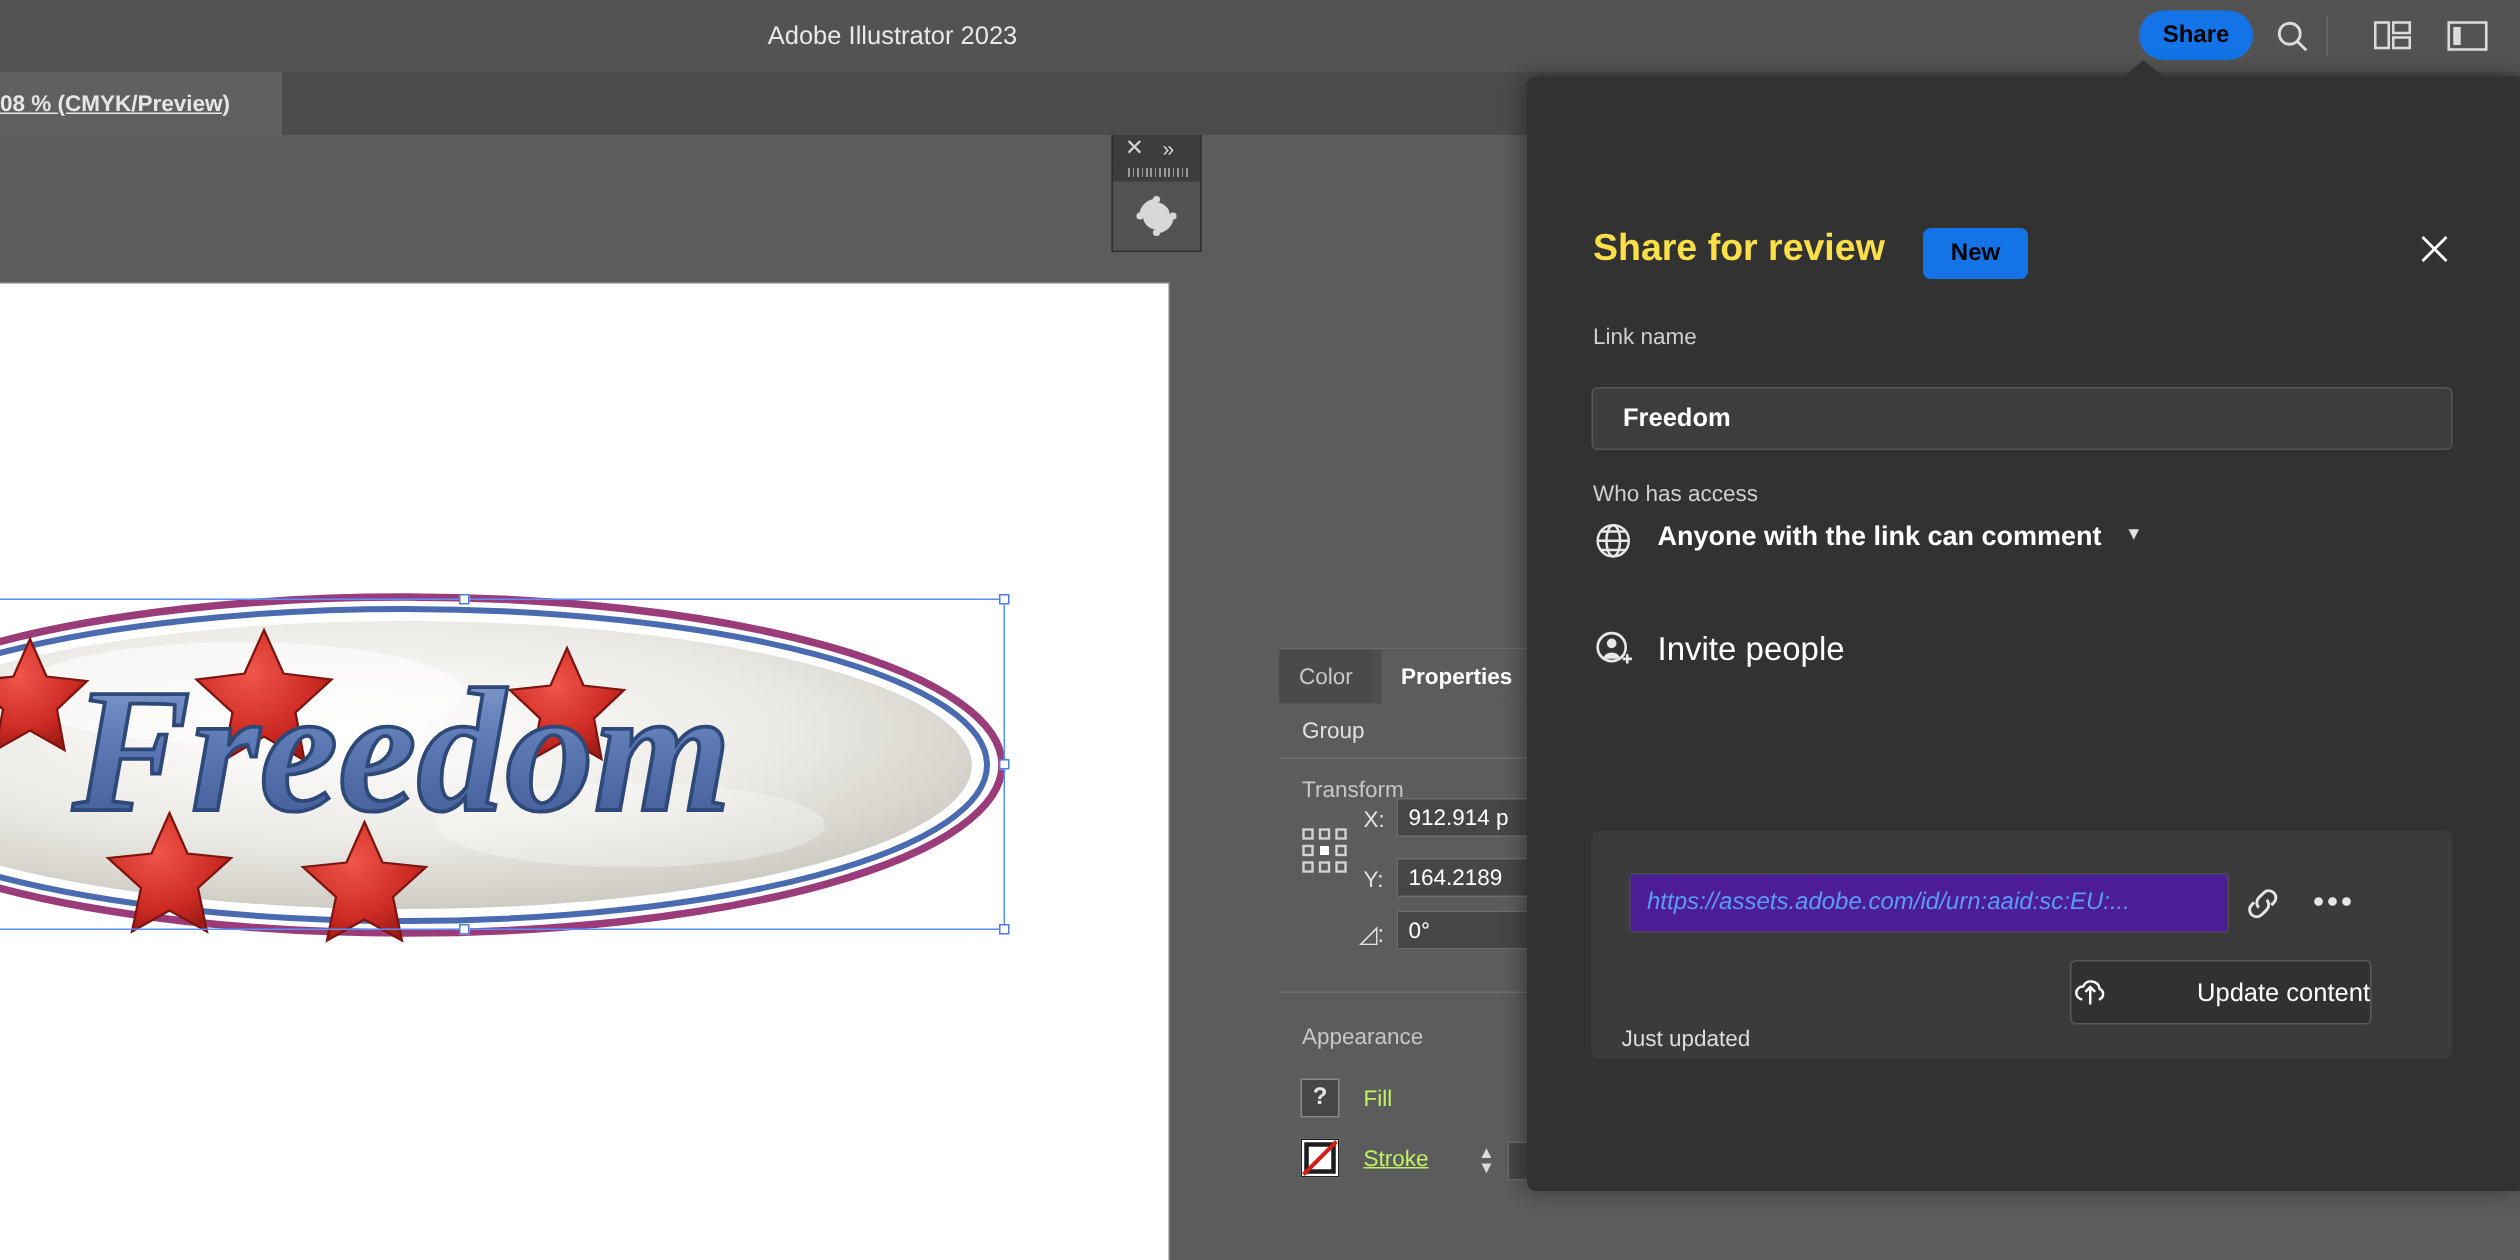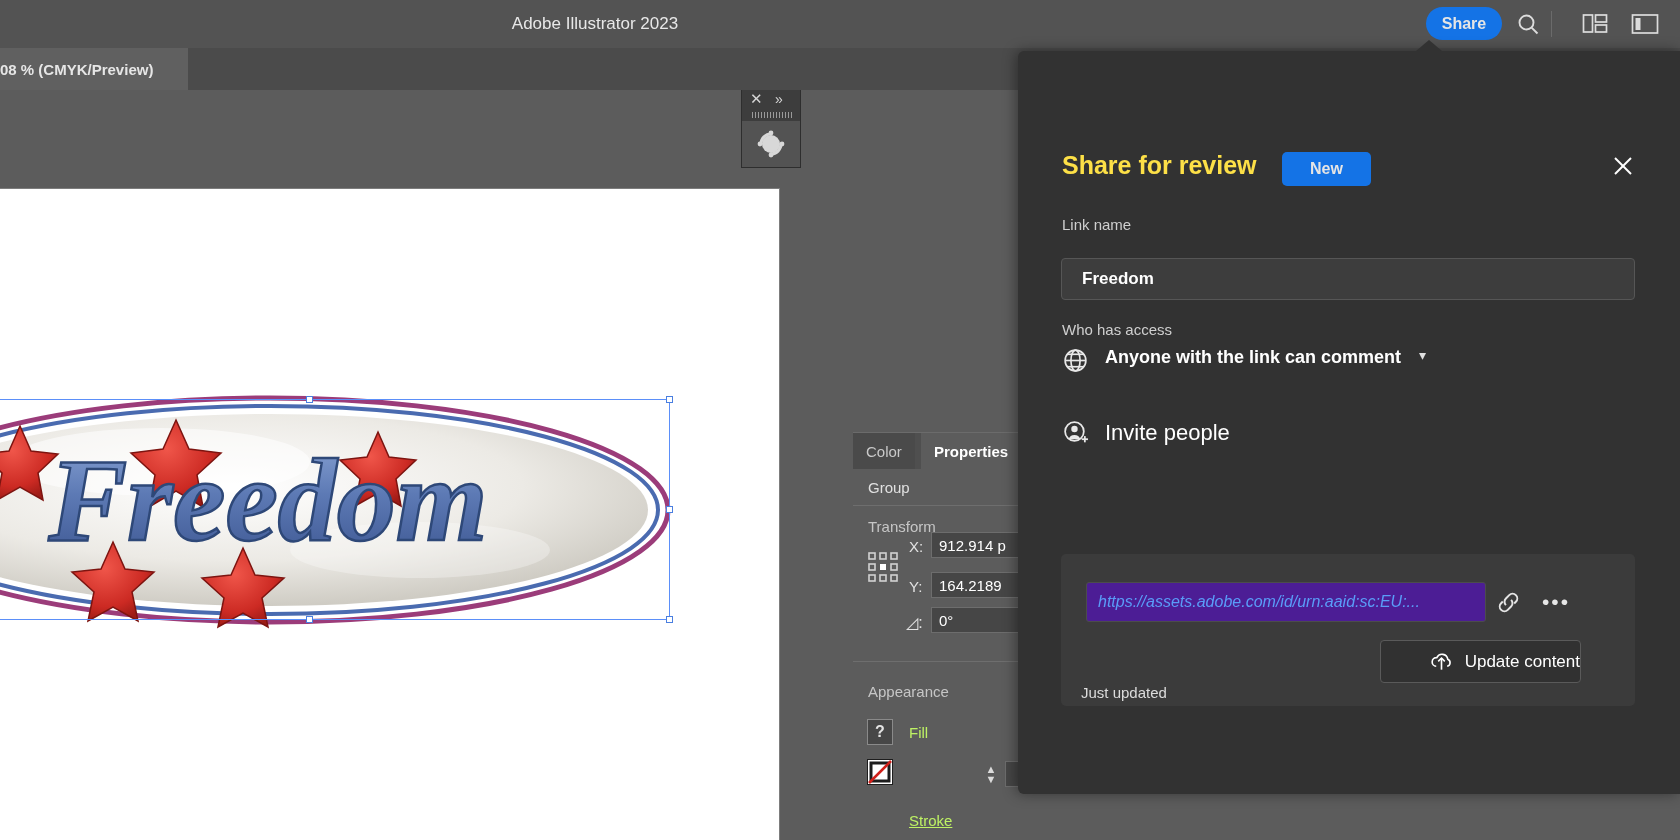--- a/index.html
+++ b/index.html
@@ -18,21 +18,21 @@
     background: #535353;
   }
   .title-text {
     position: absolute; left: 0; top: 0; width: 1190px; height: 48px;
     line-height: 48px; text-align: center;
     color: #e8e8e8; font-size: 17px;
   }
   .share-btn {
     position: absolute; left: 1426px; top: 7px; width: 76px; height: 33px;
     background: #1473e6; border-radius: 17px;
-    color: #e5e5e5; font-size: 16px; font-weight: bold;
+    color: #000000; font-size: 16px; font-weight: bold;
     display: flex; align-items: center; justify-content: center;
     cursor: pointer; border: none;
   }
   .tb-icon {
     position: absolute; top: 9px; width: 30px; height: 30px;
     display: flex; align-items: center; justify-content: center;
     cursor: pointer;
   }
   .tb-divider {
     position: absolute; top: 11px; width: 1px; height: 26px; background: #6b6b6b;
@@ -43,21 +43,21 @@
     position: absolute; left: 0; top: 48px; width: 1680px; height: 42px;
     background: #4b4b4b;
   }
   .doc-tab {
     position: absolute; left: -60px; top: 0; width: 248px; height: 42px;
     background: #606060;
     display: flex; align-items: center;
     color: #e6e6e6; font-size: 15px; font-weight: bold;
     padding-left: 0; box-sizing: border-box; cursor: pointer;
   }
-  .doc-tab span { margin-left: 60px; }
+  .doc-tab span { margin-left: 60px; text-decoration: underline; }
 
   
   .canvas-area {
     position: absolute; left: 0; top: 90px; width: 1680px; height: 750px;
     background: #5c5c5c;
   }
   .artboard {
     position: absolute; left: -120px; top: 98px; width: 898px; height: 652px;
     background: #ffffff; border: 1px solid #7d7d7d;
   }
@@ -155,24 +155,24 @@
     position: absolute; left: 1018px; top: 51px; width: 662px; height: 743px;
     background: #323232;
     border-radius: 6px 0 0 6px;
     box-shadow: -2px 0 14px rgba(0,0,0,0.4);
   }
   .sp-title {
     position: absolute; left: 44px; top: 100px;
     color: #fde047; font-size: 25px; font-weight: bold;
   }
   .sp-new {
-    position: absolute; left: 264px; top: 101px; width: 89px; height: 34px;
+    position: absolute; left: 264px; top: 101px; width: 70px; height: 34px;
     background: #1473e6; border-radius: 5px;
     display: flex; align-items: center; justify-content: center;
-    color: #e5e5e5; font-size: 16px; font-weight: bold; cursor: pointer;
+    color: #000000; font-size: 16px; font-weight: bold; cursor: pointer;
   }
   .sp-close {
     position: absolute; left: 590px; top: 100px; width: 30px; height: 30px;
     display: flex; align-items: center; justify-content: center; cursor: pointer;
   }
   .sp-lbl {
     position: absolute; left: 44px; color: #cfcfcf; font-size: 15px;
   }
   .sp-input {
     position: absolute; left: 43px; top: 207px; width: 574px; height: 42px;
@@ -210,21 +210,21 @@
     position: absolute; left: 475px; top: 28px; width: 40px; height: 40px;
     display: flex; align-items: center; justify-content: center;
     color: #e6e6e6; font-size: 21px; letter-spacing: 2px; cursor: pointer;
   }
   .sp-status {
     position: absolute; left: 20px; top: 102px; color: #dcdcdc; font-size: 15px; margin-top: 28px;
   }
   .sp-update {
     position: absolute; left: 319px; top: 86px; width: 201px; height: 43px;
     background: #313131; border: 1px solid #5a5a5a; border-radius: 4px;
-    display: flex; align-items: center; justify-content: flex-end;
+    display: flex; align-items: center; justify-content: space-between;
     color: #ffffff; font-size: 17px; cursor: pointer; box-sizing: border-box;
   }
   .sp-update svg { margin-right: 11px; }
   .sp-caret-top {
     position: absolute; left: 398px; top: -11px; width: 0; height: 0;
     border-left: 13px solid transparent; border-right: 13px solid transparent;
     border-bottom: 11px solid #323232;
   }
 </style>
 </head>
@@ -342,21 +342,21 @@
     </div>
     <div class="app-label" style="left:56px; top:291px;">Fill</div>
 
     <div class="swatch-box" style="left:14px; top:326px; background:#ffffff; border-color:#1d1d1d;">
       <svg width="24" height="24" viewBox="0 0 24 24">
         <rect x="3" y="3" width="18" height="18" fill="#ffffff" stroke="#1d1d1d" stroke-width="3"></rect>
         <rect x="8" y="8" width="8" height="8" fill="#ffffff"></rect>
         <line x1="1" y1="23" x2="23" y2="1" stroke="#d0201a" stroke-width="2.6"></line>
       </svg>
     </div>
-    <div class="app-label" style="left:56px; top:331px; text-decoration:underline;margin-top:48px;">Stroke</div>
+    <div class="app-label" style="left:56px; top:331px; text-decoration:underline;">Stroke</div>
 
     <div class="stepper" style="left:128px; top:326px;">
       <span style="color:#dcdcdc;font-size:11px;line-height:10px;">▲</span>
       <span style="color:#dcdcdc;font-size:11px;line-height:10px;">▼</span>
     </div>
     <div class="num-field" style="left:152px; top:328px; width:54px;"></div>
     <div class="sel-field" style="left:206px; top:328px; width:46px;">
       <span class="sel-caret">▾</span>
     </div>
   </div>

